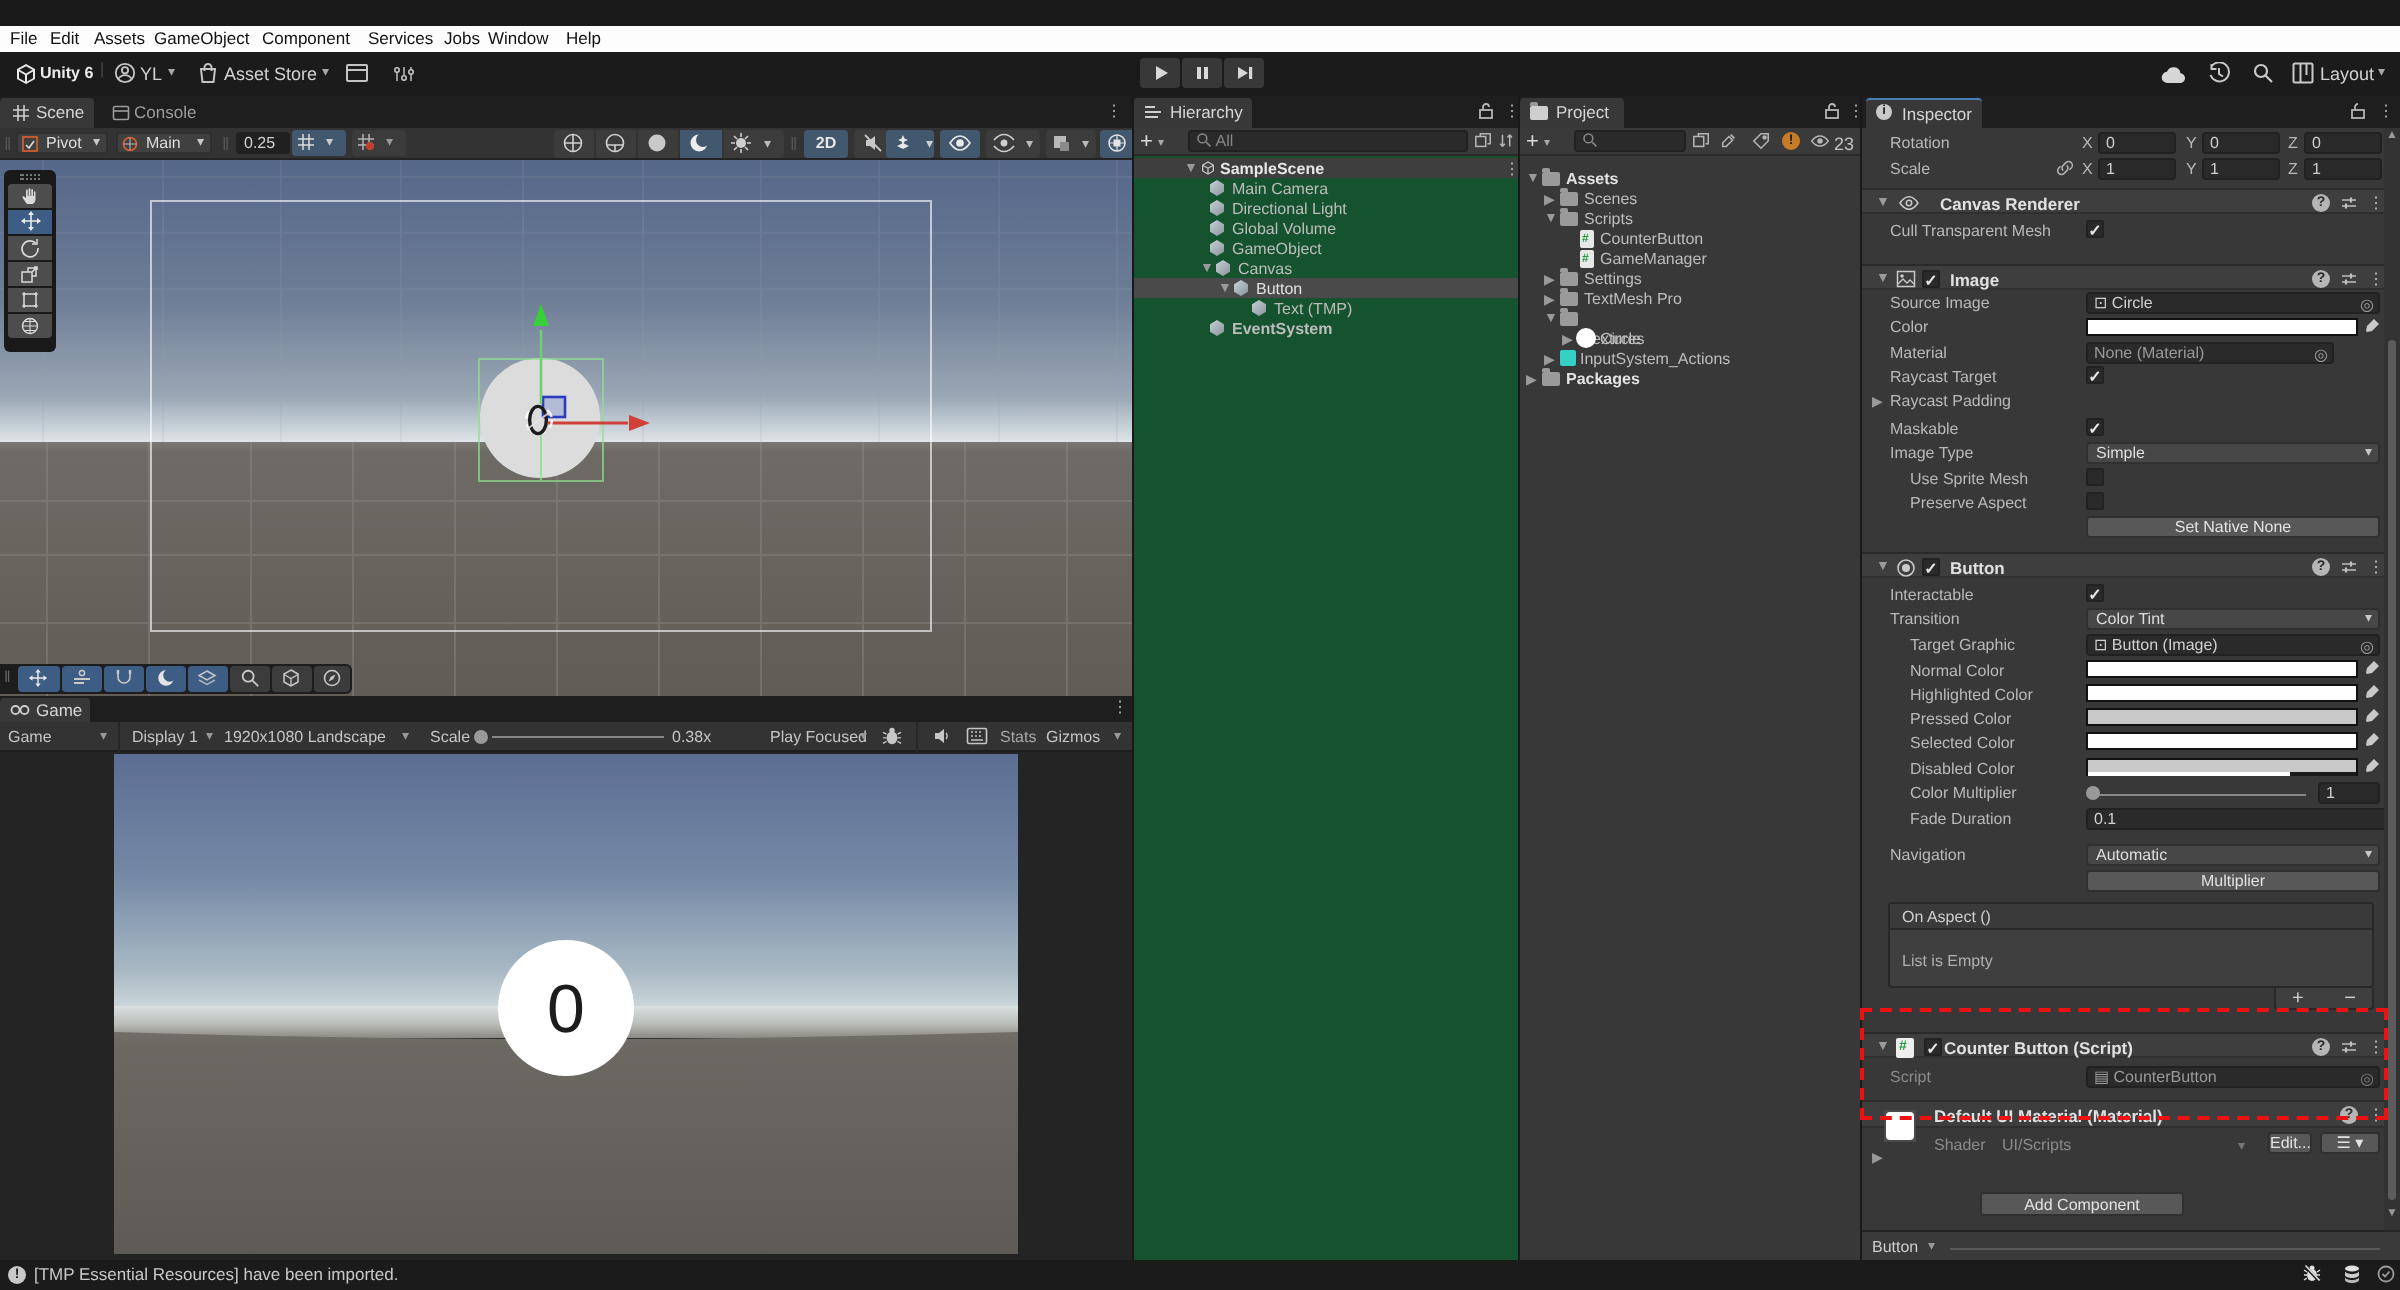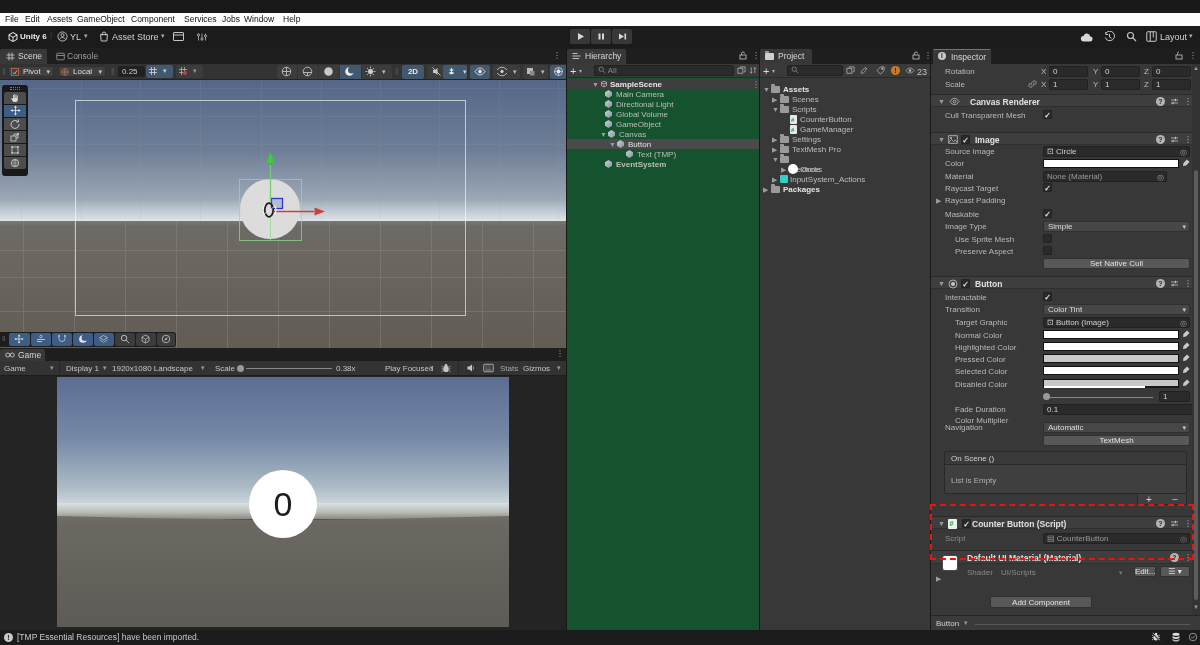--- a/index.html
+++ b/index.html
@@ -163,21 +163,21 @@
   </div>
   <div class="abs" id="scenebar" style="left:0;top:16px;width:566px;height:16px;background:#333333;border-bottom:1px solid #232323;">
     <span class="abs" style="left:2px;top:3px;color:#555;">‖</span>
     <div class="drop" style="left:8px;top:2px;width:46px;background:#404040;padding-left:14px;">Pivot</div>
     <span class="abs" style="left:11px;top:4px;">
           <svg width="8" height="8" viewBox="0 0 16 16">
             <rect x="1" y="1" width="14" height="14" fill="none" stroke="#e06030" stroke-width="1.6"></rect>
             <path d="M4 9l3 3 5-7" stroke="#ddd" stroke-width="1.6" fill="none"></path>
           </svg>
         </span>
-    <div class="drop" style="left:58px;top:2px;width:48px;background:#404040;padding-left:14px;">Local</div>
+    <div class="drop" style="left:58px;top:2px;width:48px;background:#404040;padding-left:14px;">Main</div>
     <span class="abs" style="left:61px;top:4px;">
           <svg width="8" height="8" viewBox="0 0 16 16">
             <circle cx="8" cy="8" r="6.5" fill="none" stroke="#e06030" stroke-width="1.6"></circle>
             <path d="M8 1.5v13M1.5 8h13" stroke="#bbb" stroke-width="1"></path>
           </svg>
         </span>
     <span class="abs" style="left:111px;top:3px;color:#555;">‖</span>
     <div class="fld" style="left:118px;top:2px;width:27px;background:#202020;">0.25</div>
     <div class="abs" style="left:146px;top:1px;width:27px;height:13px;background:#41586e;border-radius:2px;">
       <svg width="10" height="10" viewBox="0 0 20 20" style="margin:1px 0 0 2px;" fill="none" stroke="#dcdcdc" stroke-width="1.5">
@@ -766,21 +766,21 @@
     <span class="arrow" style="left:5px;top:133px;">▶</span>
     <span class="row-label" style="left:14px;top:132px;">Raycast Padding</span>
     <span class="row-label" style="left:14px;top:146px;">Maskable</span>
     <div class="chk" style="left:112px;top:145px;">✓</div>
     <span class="row-label" style="left:14px;top:158px;">Image Type</span>
     <div class="drop" style="left:112px;top:157px;width:147px;">Simple</div>
     <span class="row-label" style="left:24px;top:171px;">Use Sprite Mesh</span>
     <div class="chk" style="left:112px;top:170px;"></div>
     <span class="row-label" style="left:24px;top:183px;">Preserve Aspect</span>
     <div class="chk" style="left:112px;top:182px;"></div>
-    <div class="btn" style="left:112px;top:194px;width:147px;height:11px;line-height:10px;">Set Native Cull</div>
+    <div class="btn" style="left:112px;top:194px;width:147px;height:11px;line-height:10px;">Set Native None</div>
 
     <div class="hdr" style="top:212px;">
       <span class="arrow" style="left:7px;top:3px;">▼</span>
       <span class="abs" style="left:17px;top:2px;">
             <svg width="10" height="10" viewBox="0 0 20 20">
               <circle cx="10" cy="10" r="8" fill="none" stroke="#c9c9c9" stroke-width="1.6"></circle>
               <circle cx="10" cy="10" r="4" fill="#c9c9c9"></circle>
             </svg>
           </span>
       <div class="chk" style="left:30px;top:2px;">✓</div>
@@ -831,32 +831,32 @@
     <span class="row-label" style="left:24px;top:316px;">Disabled Color</span>
     <div class="swatch" style="left:112px;top:315px;width:136px;background:#c8c8c8;border-bottom:none;">
       <span style="position:absolute;left:0;bottom:0;width:75%;height:2px;background:#fff;"></span>
       <span style="position:absolute;right:0;bottom:0;width:25%;height:2px;background:#1a1a1a;"></span>
     </div>
     <span class="abs eyed" style="left:251px;top:315px;">
           <svg width="8" height="8" viewBox="0 0 16 16" fill="#c9c9c9">
             <path d="M10 1l5 5-7 7-5 1-1-1 1-5z"></path>
           </svg>
         </span>
-    <span class="row-label" style="left:24px;top:328px;margin-top:24px;">Color Multiplier</span>
+    <span class="row-label" style="left:24px;top:328px;">Color Multiplier</span>
     <span class="abs" style="left:114px;top:333px;width:108px;border-top:1px solid #888;"></span>
     <span class="abs" style="left:112px;top:329px;width:7px;height:7px;border-radius:50%;background:#999;"></span>
     <div class="fld" style="left:228px;top:327px;width:31px;">1</div>
     <span class="row-label" style="left:24px;top:341px;">Fade Duration</span>
     <div class="fld" style="left:112px;top:340px;width:155px;">0.1</div>
     <span class="row-label" style="left:14px;top:359px;">Navigation</span>
     <div class="drop" style="left:112px;top:358px;width:147px;">Automatic</div>
-    <div class="btn" style="left:112px;top:371px;width:147px;height:11px;line-height:10px;">TextMesh</div>
+    <div class="btn" style="left:112px;top:371px;width:147px;height:11px;line-height:10px;">Multiplier</div>
 
     <div class="abs" style="left:13px;top:387px;width:243px;height:43px;background:#3f3f3f;border:1px solid #282828;border-radius:2px;">
-      <div style="position:absolute;left:0;top:0;right:0;height:13px;background:#3a3a3a;border-bottom:1px solid #282828;color:#cfcfcf;padding:2px 0 0 6px;">On Scene ()</div>
+      <div style="position:absolute;left:0;top:0;right:0;height:13px;background:#3a3a3a;border-bottom:1px solid #282828;color:#cfcfcf;padding:2px 0 0 6px;">On Aspect ()</div>
       <span style="position:absolute;left:6px;top:24px;color:#b0b0b0;">List is Empty</span>
     </div>
     <div class="abs" style="left:206px;top:430px;width:50px;height:11px;background:#3f3f3f;border:1px solid #282828;border-top:none;border-radius:0 0 2px 2px;color:#cfcfcf;">
       <span style="position:absolute;left:8px;top:0px;font-size:10px;">+</span>
       <span style="position:absolute;right:8px;top:0px;font-size:10px;">−</span>
     </div>
 
     <div class="hdr" style="top:452px;">
       <span class="arrow" style="left:7px;top:3px;">▼</span>
       <span class="abs" style="left:17px;top:2px;width:9px;height:10px;background:#eee;border-radius:1px;">

